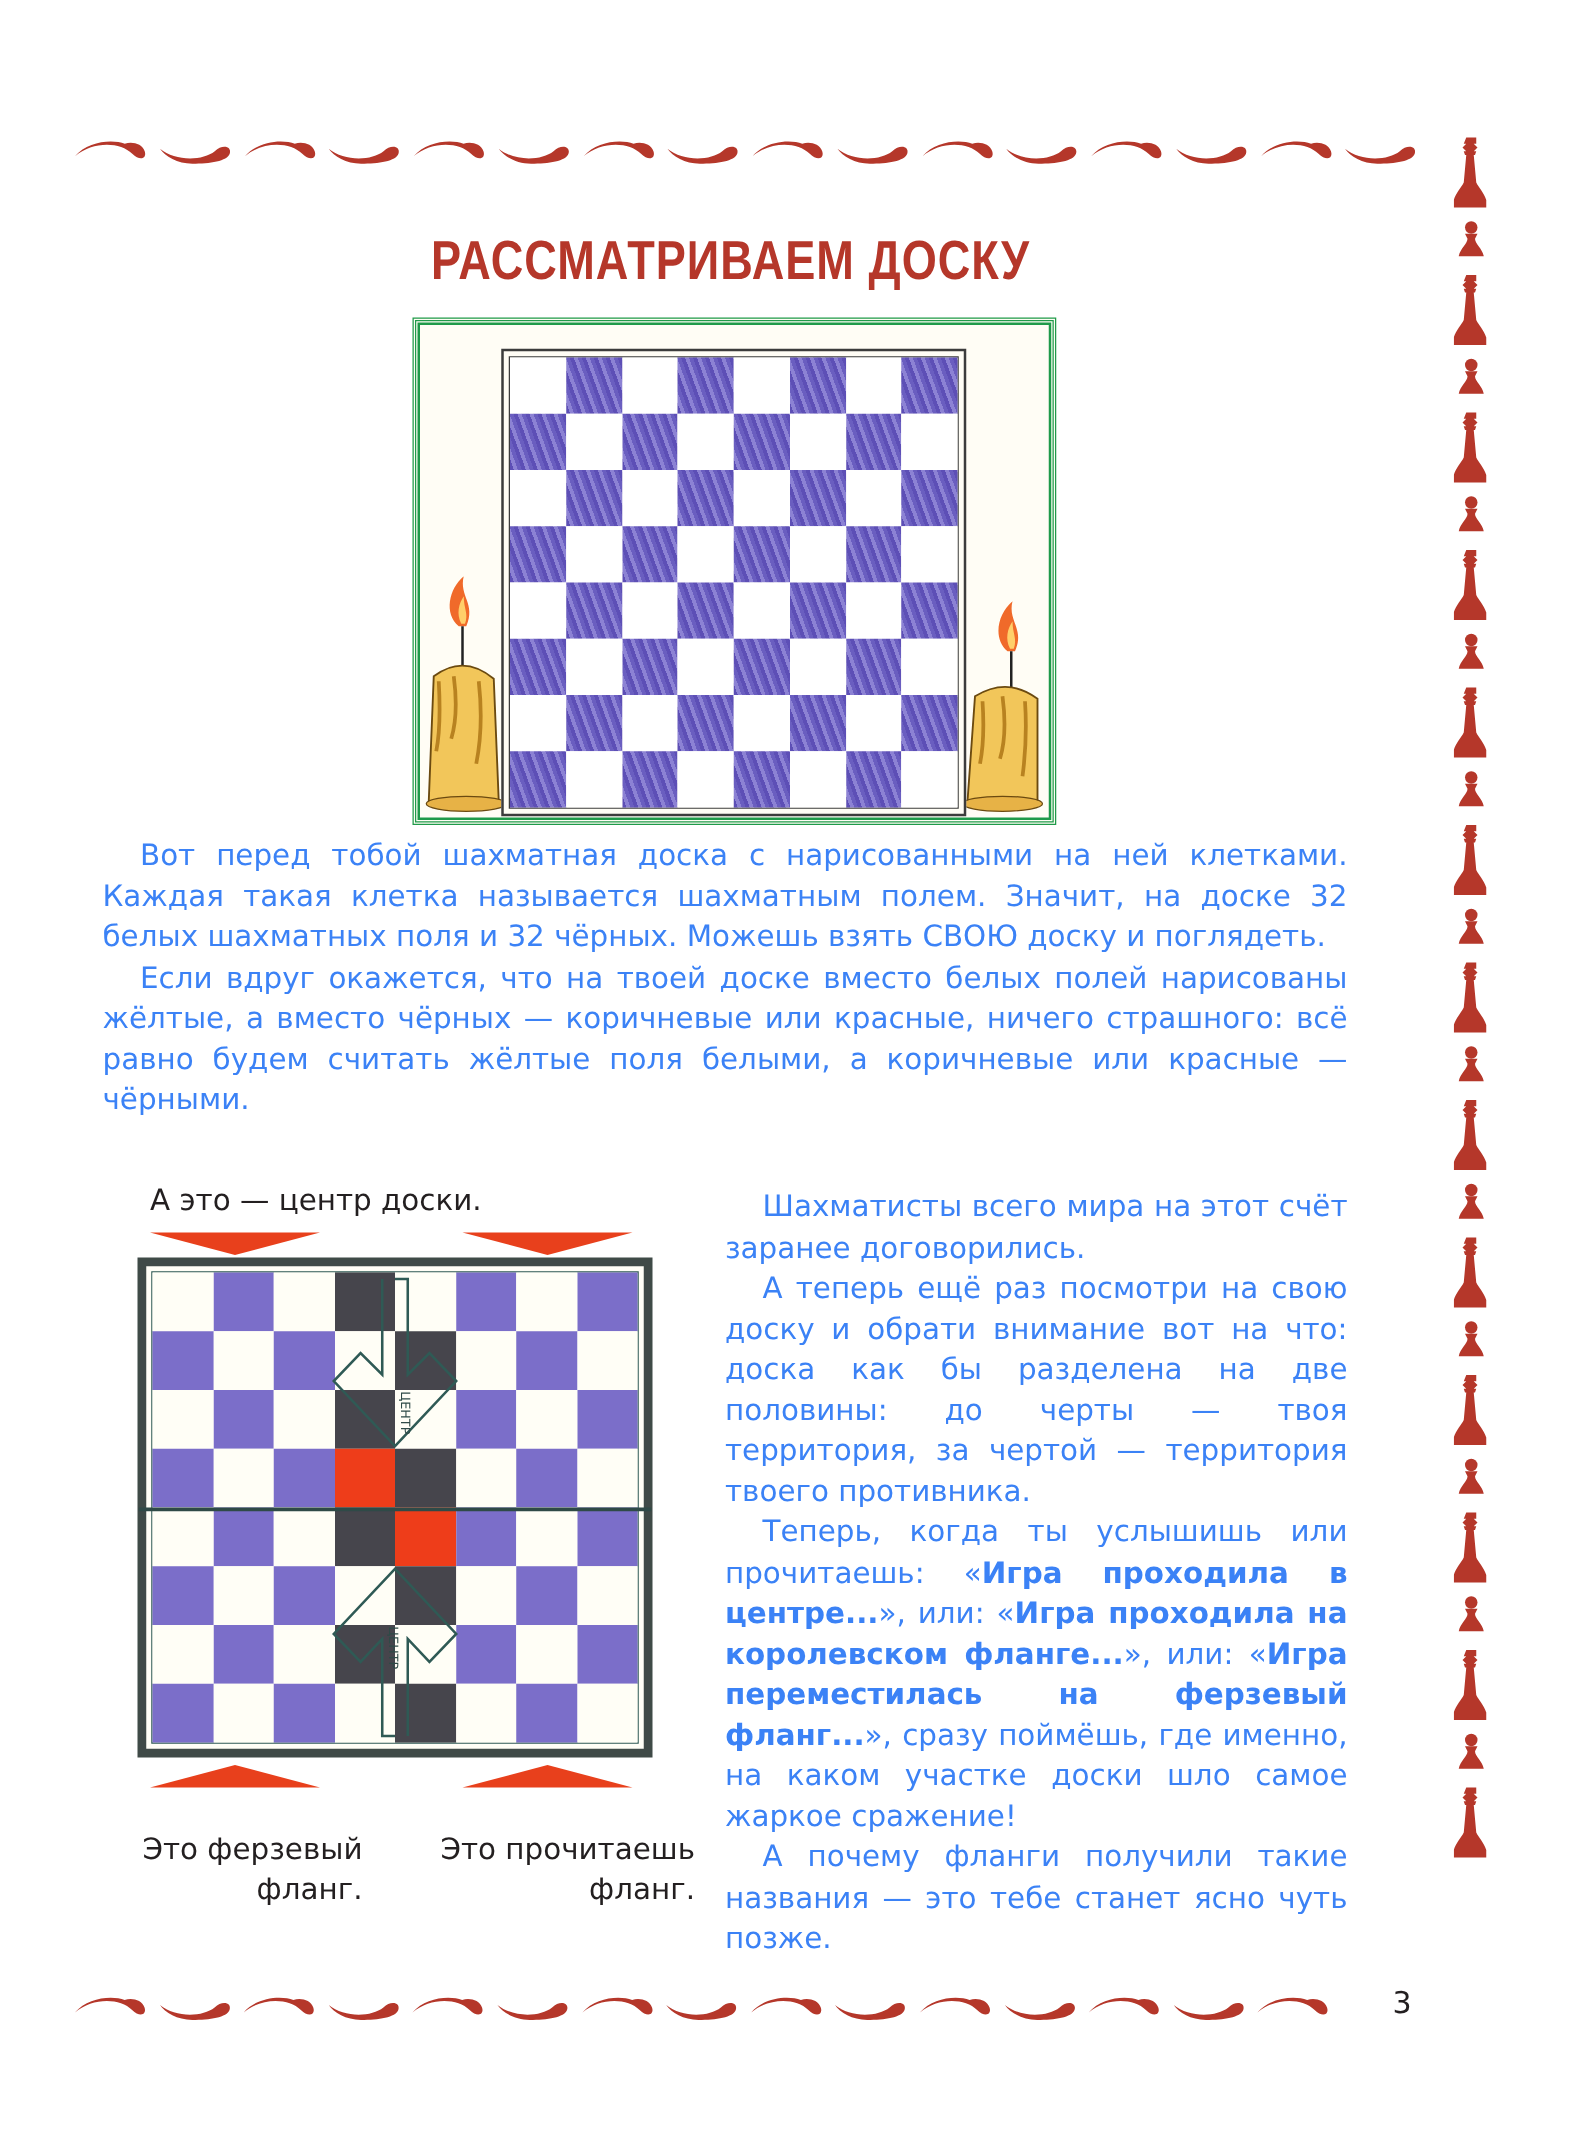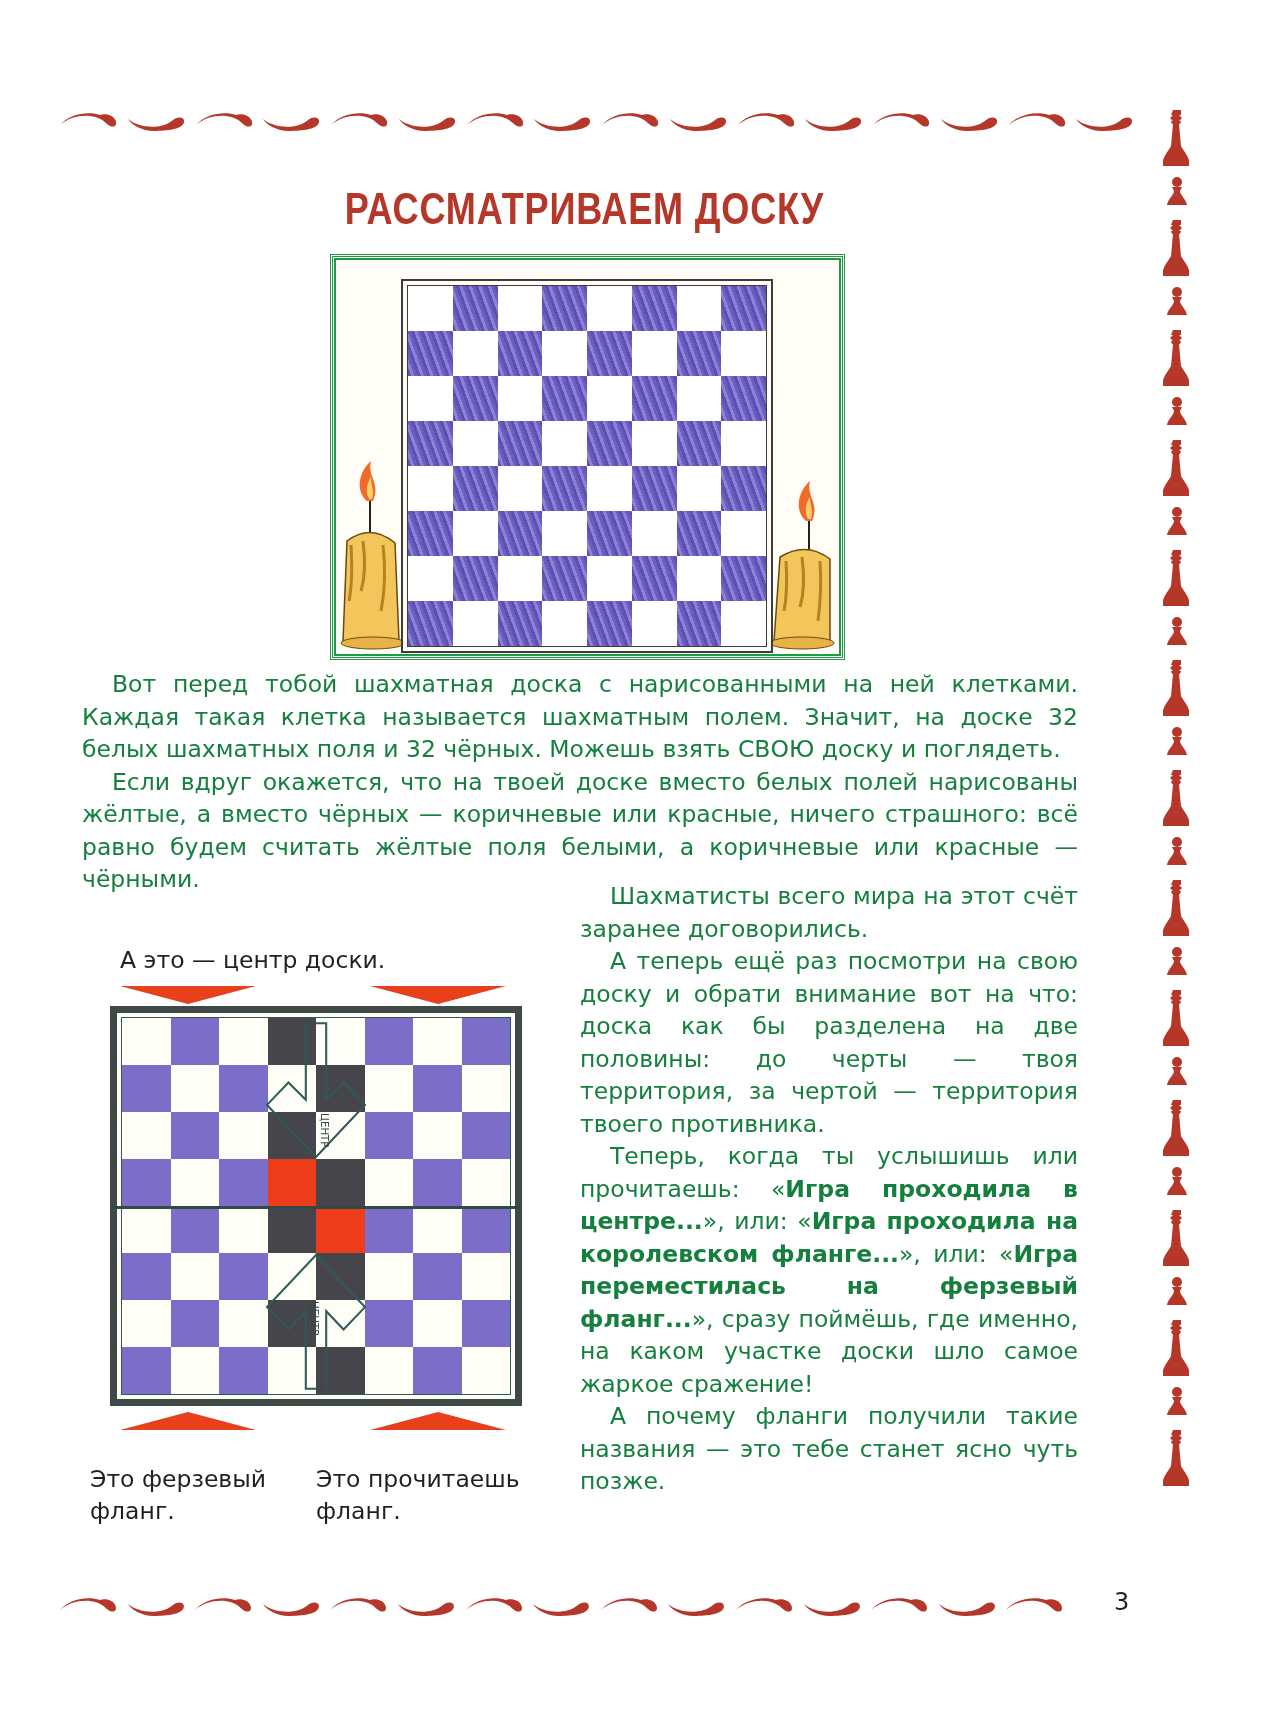--- a/index.html
+++ b/index.html
@@ -27,28 +27,28 @@
                      border: 2px solid #3c3c3c; padding: 4px; box-sizing: border-box; background: #fffdf5; }
   .big-board { width: 100%; height: 100%; border: 1px solid #3c3c3c; display: grid;
                grid-template-columns: repeat(8, 1fr); grid-template-rows: repeat(8, 1fr); box-sizing: border-box; }
   .sq-dark { background: repeating-linear-gradient(70deg, #5d4fb6 0 3px, #8c82d4 3px 6px, #6a5ec0 6px 9px); }
   .sq-light { background: #ffffff; }
 
   .candle { position: absolute; bottom: 6px; width: 70px; height: 190px; }
   .candle-left { left: 4px; }
   .candle-right { right: 6px; }
 
-  .text-block { position: absolute; font-size: 23.5px; line-height: 32.5px; text-align: justify; color: #15803d; }
+  .text-block { position: absolute; font-size: 23.5px; line-height: 32.5px; text-align: justify; color: #3b82f6; }
   .text-block p { margin: 0; text-indent: 30px; }
   .para-full { left: 82px; width: 996px; top: 668px; }
-  .para-right { left: 580px; width: 498px; top: 880px; }
+  .para-right { left: 580px; width: 498px; top: 949px; }
   .text-block b { font-weight: 900; font-family: "DejaVu Sans", sans-serif; }
 
   .caption-center { position: absolute; left: 120px; width: 400px; top: 946px; text-align: left; font-size: 23.5px; }
-  .flank-caption { position: absolute; top: 1463px; font-size: 23.5px; line-height: 32px; text-align: left; }
+  .flank-caption { position: absolute; top: 1463px; font-size: 23.5px; line-height: 32px; text-align: right; }
   .flank-queen { left: 90px; width: 200px; }
   .flank-king { left: 316px; width: 240px; }
 
   .small-board-wrap { position: absolute; left: 108px; top: 986px; width: 420px; height: 450px; }
   .marker { position: absolute; width: 0; height: 0; }
   .marker-down { border-left: 68px solid transparent; border-right: 68px solid transparent; border-top: 18px solid #e8401c; }
   .marker-up { border-left: 68px solid transparent; border-right: 68px solid transparent; border-bottom: 18px solid #e8401c; }
   .small-board-outer { position: absolute; left: 2px; top: 20px; width: 412px; height: 400px;
                        background: #3f4a47; padding: 7px; box-sizing: border-box; }
   .small-board-inner { width: 100%; height: 100%; background: #fffef6; padding: 4px; box-sizing: border-box; position: relative; }

